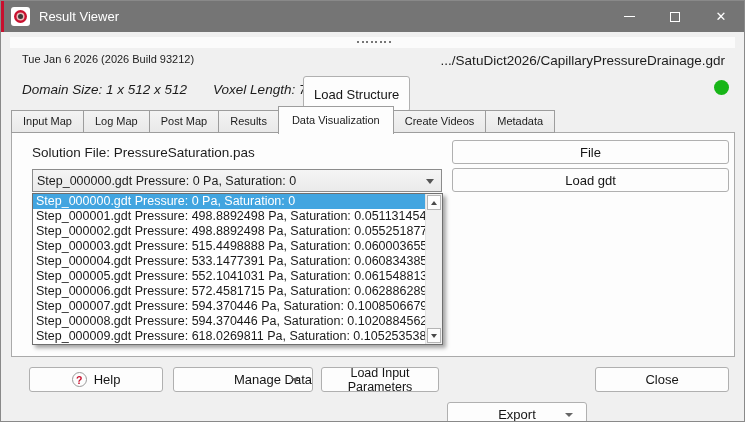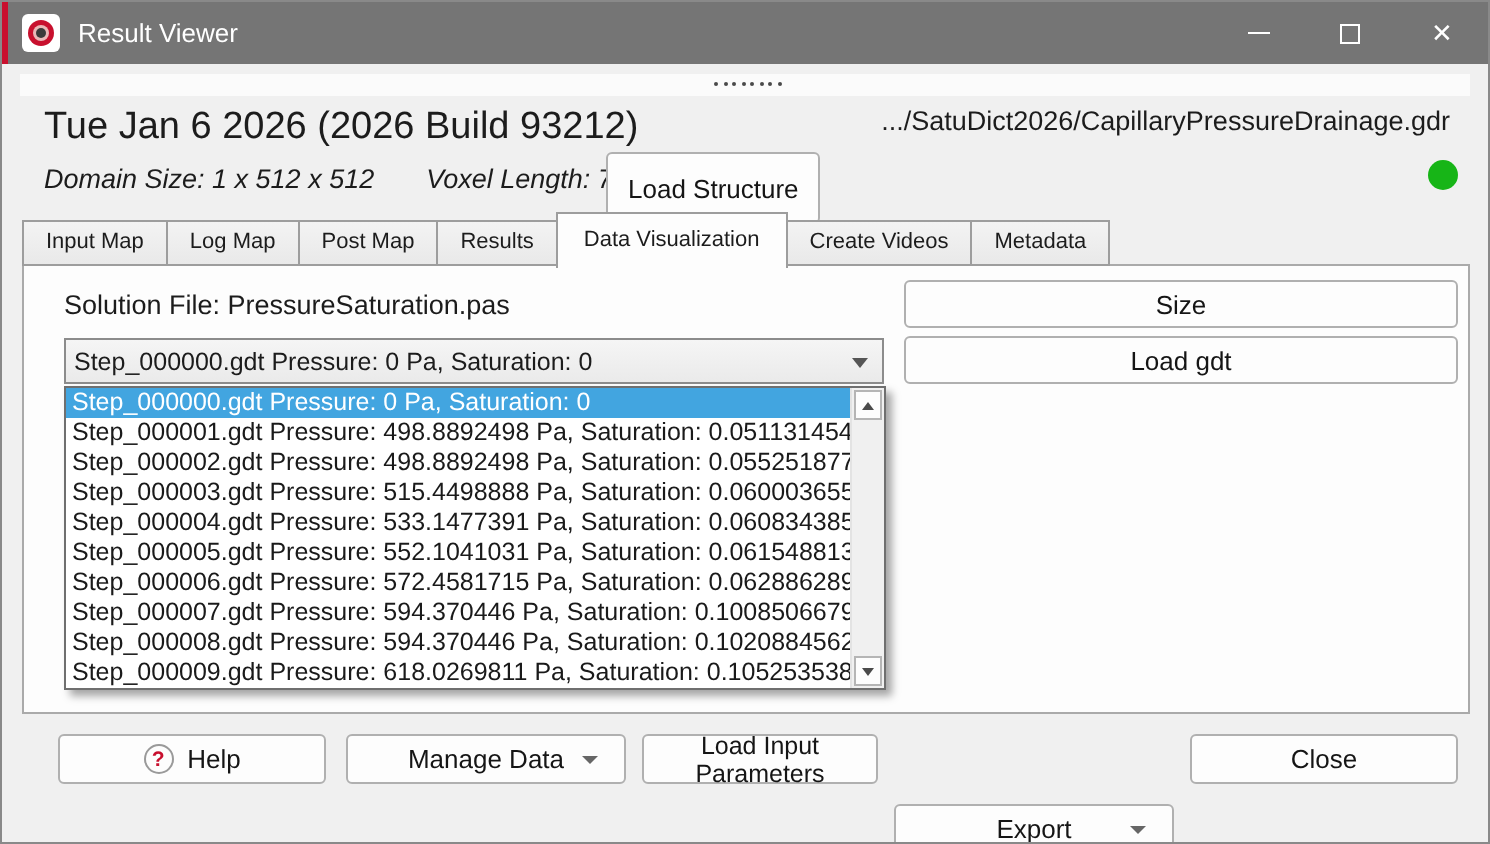--- a/index.html
+++ b/index.html
@@ -31,21 +31,21 @@
   .glyph-min { width:11px; height:1px; background:#fff; }
   .glyph-max { width:10px; height:10px; border:1px solid #fff; }
   .glyph-close { font-size:13px; line-height:1; }
 
   
   .menu-strip { position:absolute; left:9px; right:9px; top:36px; height:11px; background:#fbfbfb; }
   .drag-dots { position:absolute; left:347px; top:4px; display:flex; gap:2.5px; }
   .drag-dots span { width:2px; height:2px; background:#4a4a4a; border-radius:50%; }
 
   
-  .date-line { position:absolute; left:21px; top:52px; font-size:19px; }
+  .date-line { position:absolute; left:21px; top:52px; font-size:11px; }
   .file-path { position:absolute; right:19px; top:52px; font-size:13.5px; }
   .domain-line { position:absolute; left:21px; top:81px; font-size:13.5px; display:flex; gap:26px;font-style:italic; }
   .btn {
     background:#fdfdfd; border:1px solid #b0b0b0; border-radius:3px;
     font-family:"Liberation Sans", sans-serif; font-size:13px; color:#151515;
     display:flex; align-items:center; justify-content:center;
   }
   .load-structure { position:absolute; left:302px; top:75px; height:36px; padding:9px 10px;text-align:right; }
   .status-dot { position:absolute; right:15px; top:79px; width:15px; height:15px; border-radius:50%; background:var(--status-green,#17b517); }
 
@@ -169,21 +169,21 @@
       <div class="tab">Log Map</div>
       <div class="tab">Post Map</div>
       <div class="tab">Results</div>
       <div class="tab selected">Data Visualization</div>
       <div class="tab">Create Videos</div>
       <div class="tab">Metadata</div>
     </div>
 
   <div class="panel">
     <div class="solution-file">Solution File: PressureSaturation.pas</div>
-    <button class="btn load-btn">Size</button>
+    <button class="btn load-btn">File</button>
     <button class="btn load-gdt-btn">Load gdt</button>
 
     <div class="combobox">
       <span>Step_000000.gdt Pressure: 0 Pa, Saturation: 0</span>
       <span class="combo-arrow"></span>
     </div>
 
     <div class="dropdown-list">
       <div class="dropdown-items">
 
@@ -206,21 +206,21 @@
             <span class="tri-down"></span>
           </div>
       </div>
     </div>
   </div>
 
   <button class="btn footer-btn help-btn">
     <span class="help-icon">?</span>
     <span>Help</span>
   </button>
-  <button class="btn footer-btn manage-btn" style="position:absolute;">
+  <button class="btn footer-btn manage-btn" style="position:absolute;justify-content:flex-end;">
     <span>Manage Data</span>
     <span class="dd-arrow"></span>
   </button>
   <button class="btn footer-btn lip-btn">Load Input Parameters</button>
   <button class="btn footer-btn export-btn" style="position:absolute;">
     <span>Export</span>
     <span class="dd-arrow"></span>
   </button>
   <button class="btn footer-btn close-btn">Close</button>
 

